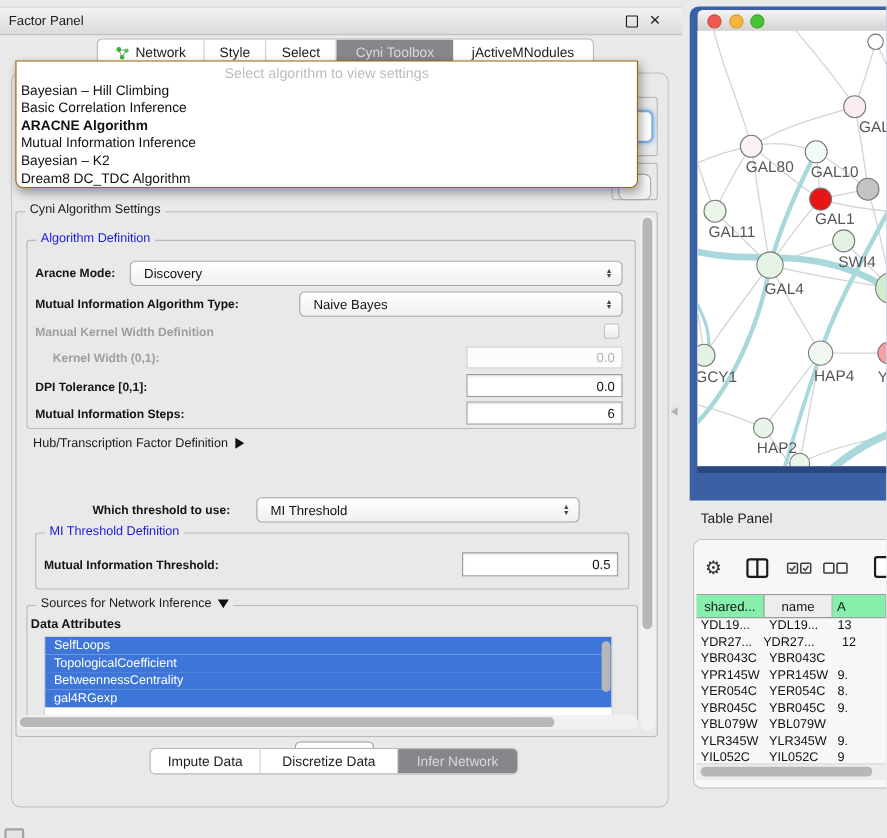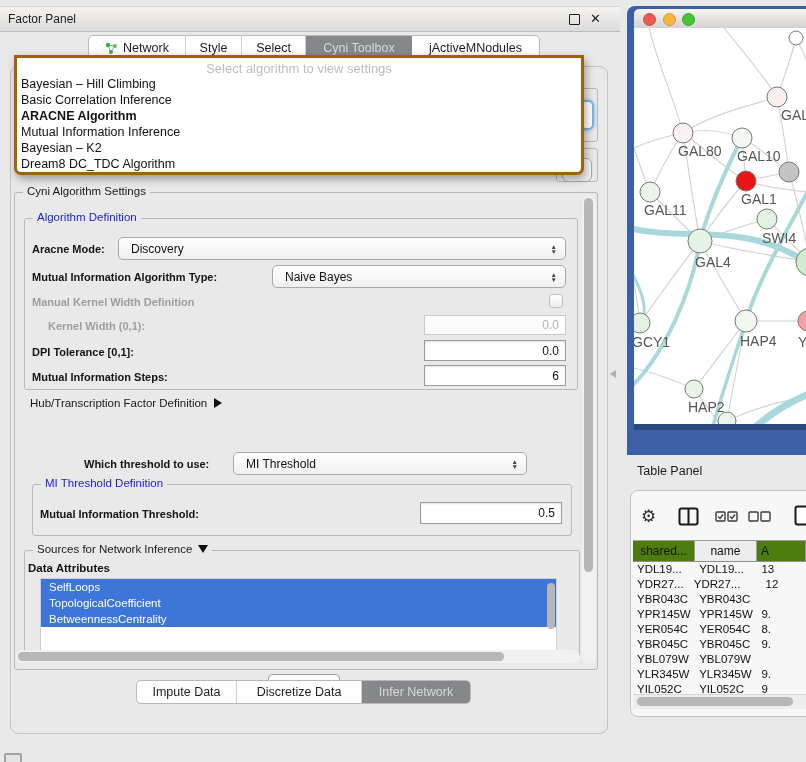--- a/index.html
+++ b/index.html
@@ -13,21 +13,21 @@
   .float-btn{width:9px;height:9px;border:1.5px solid #1c1c1c;border-radius:1px;background:transparent;}
   .close-btn{font-size:13px;font-weight:bold;color:#1c1c1c;line-height:13px;}
   .frame{border:1px solid #c5c5c5;border-radius:8px;}
   
   .tabbar{display:flex;background:#ffffff;border:1px solid #b8b8b8;border-radius:5px;overflow:hidden;}
   .tab{display:flex;align-items:center;justify-content:center;font-size:12.5px;color:#1d1d1d;
        border-right:1px solid #cfcfcf;box-sizing:border-box;height:100%;gap:5px;}
   .tab:last-child{border-right:none;}
   .tab.sel{background:#85878b;color:#d7d8da;border-right:none;}
   
-  .dropdown{background:#ffffff;border:3px solid #a16207;border-radius:0 0 7px 7px;
+  .dropdown{background:#ffffff;border:1px solid #a16207;border-radius:0 0 7px 7px;
             box-shadow:2px 4px 9px rgba(0,0,0,0.35);z-index:50;}
   .dd-prompt{font-size:13px;color:#bdbdbd;text-align:center;padding-top:3px;}
   .dd-item{font-size:12.5px;color:#111;line-height:16px;padding-left:4px;white-space:nowrap;}
   .dd-item.sel{font-weight:bold;}
   
   .group{border:1px solid #b9b9b9;border-radius:3px;}
   .group-title{position:absolute;top:-8px;left:8px;background:#e9e9e9;padding:0 4px;font-size:11.5px;color:#1a1a1a;white-space:nowrap;}
   .gt-blue{color:#1b1bd6;}
   .gt-green{color:#35d435;}
   .lbl{font-size:11px;font-weight:bold;color:#141414;white-space:nowrap;}
@@ -55,21 +55,21 @@
   .net-titlebar{background:linear-gradient(#f6f5f4,#d2d0ce);border-bottom:1px solid #9c9c9c;border-radius:5px 0 0 0;}
   .light{border-radius:50%;width:13px;height:13px;box-sizing:border-box;}
   .net-canvas{background:#ffffff;overflow:hidden;}
   .net-shadow{background:#2b477e;}
   
   .tp-title{font-size:12.5px;color:#1d1d1d;}
   .tp-box{background:#f7f7f7;border:1px solid #c3c3c3;border-radius:8px 0 0 8px;}
   .thead{display:flex;border-top:1px solid #9e9e9e;border-bottom:1px solid #8f8f8f;background:#ededed;}
   .th{font-size:12px;color:#141414;display:flex;align-items:center;justify-content:center;
       border-right:1px solid #9e9e9e;box-sizing:border-box;height:20px;overflow:hidden;white-space:nowrap;}
-  .th.hl{background:#4d7c0f;}
+  .th.hl{background:#86efac;}
   .trow{display:flex;height:15px;}
   .td{font-size:11.5px;color:#101010;line-height:15px;box-sizing:border-box;overflow:hidden;white-space:nowrap;padding-left:4px;}
   .gear{font-size:17px;color:#2b2b2b;line-height:17px;}
   .mini-sq{width:18px;height:18px;border:2px solid #a3a3a3;border-radius:2px;background:#e4e4e4;box-sizing:border-box;}
   .split-mark{width:0;height:0;border-right:6px solid #b0b0b0;border-top:4px solid transparent;border-bottom:4px solid transparent;}
 </style>
 </head>
 <body>
 
 <div id="root">
@@ -180,20 +180,21 @@
       <span>Sources for Network Inference</span>
       <span class="tri-down"></span>
     </span>
   </div>
   <span class="abs lbl" style="left:28px;top:562px;font-size:11.5px;">Data Attributes</span>
   <div class="abs attr-list" style="left:40px;top:578px;width:517px;height:78px;">
     <div id="attr-items">
         <div class="attr-item">SelfLoops</div>
         <div class="attr-item">TopologicalCoefficient</div>
         <div class="attr-item">BetweennessCentrality</div>
+        <div class="attr-item">gal4RGexp</div>
       </div>
     <div class="abs thumb" style="left:506px;top:4px;width:8px;height:46px;"></div>
   </div>
 
   <div class="abs sbar-v" style="left:582px;top:196px;width:14px;height:468px;">
     <div class="thumb abs" style="left:2px;top:2px;width:9px;height:374px;"></div>
   </div>
   <div class="abs sbar-h" style="left:16px;top:650px;width:564px;height:13px;">
     <div class="thumb abs" style="left:2px;top:2px;width:486px;height:9px;"></div>
   </div>

